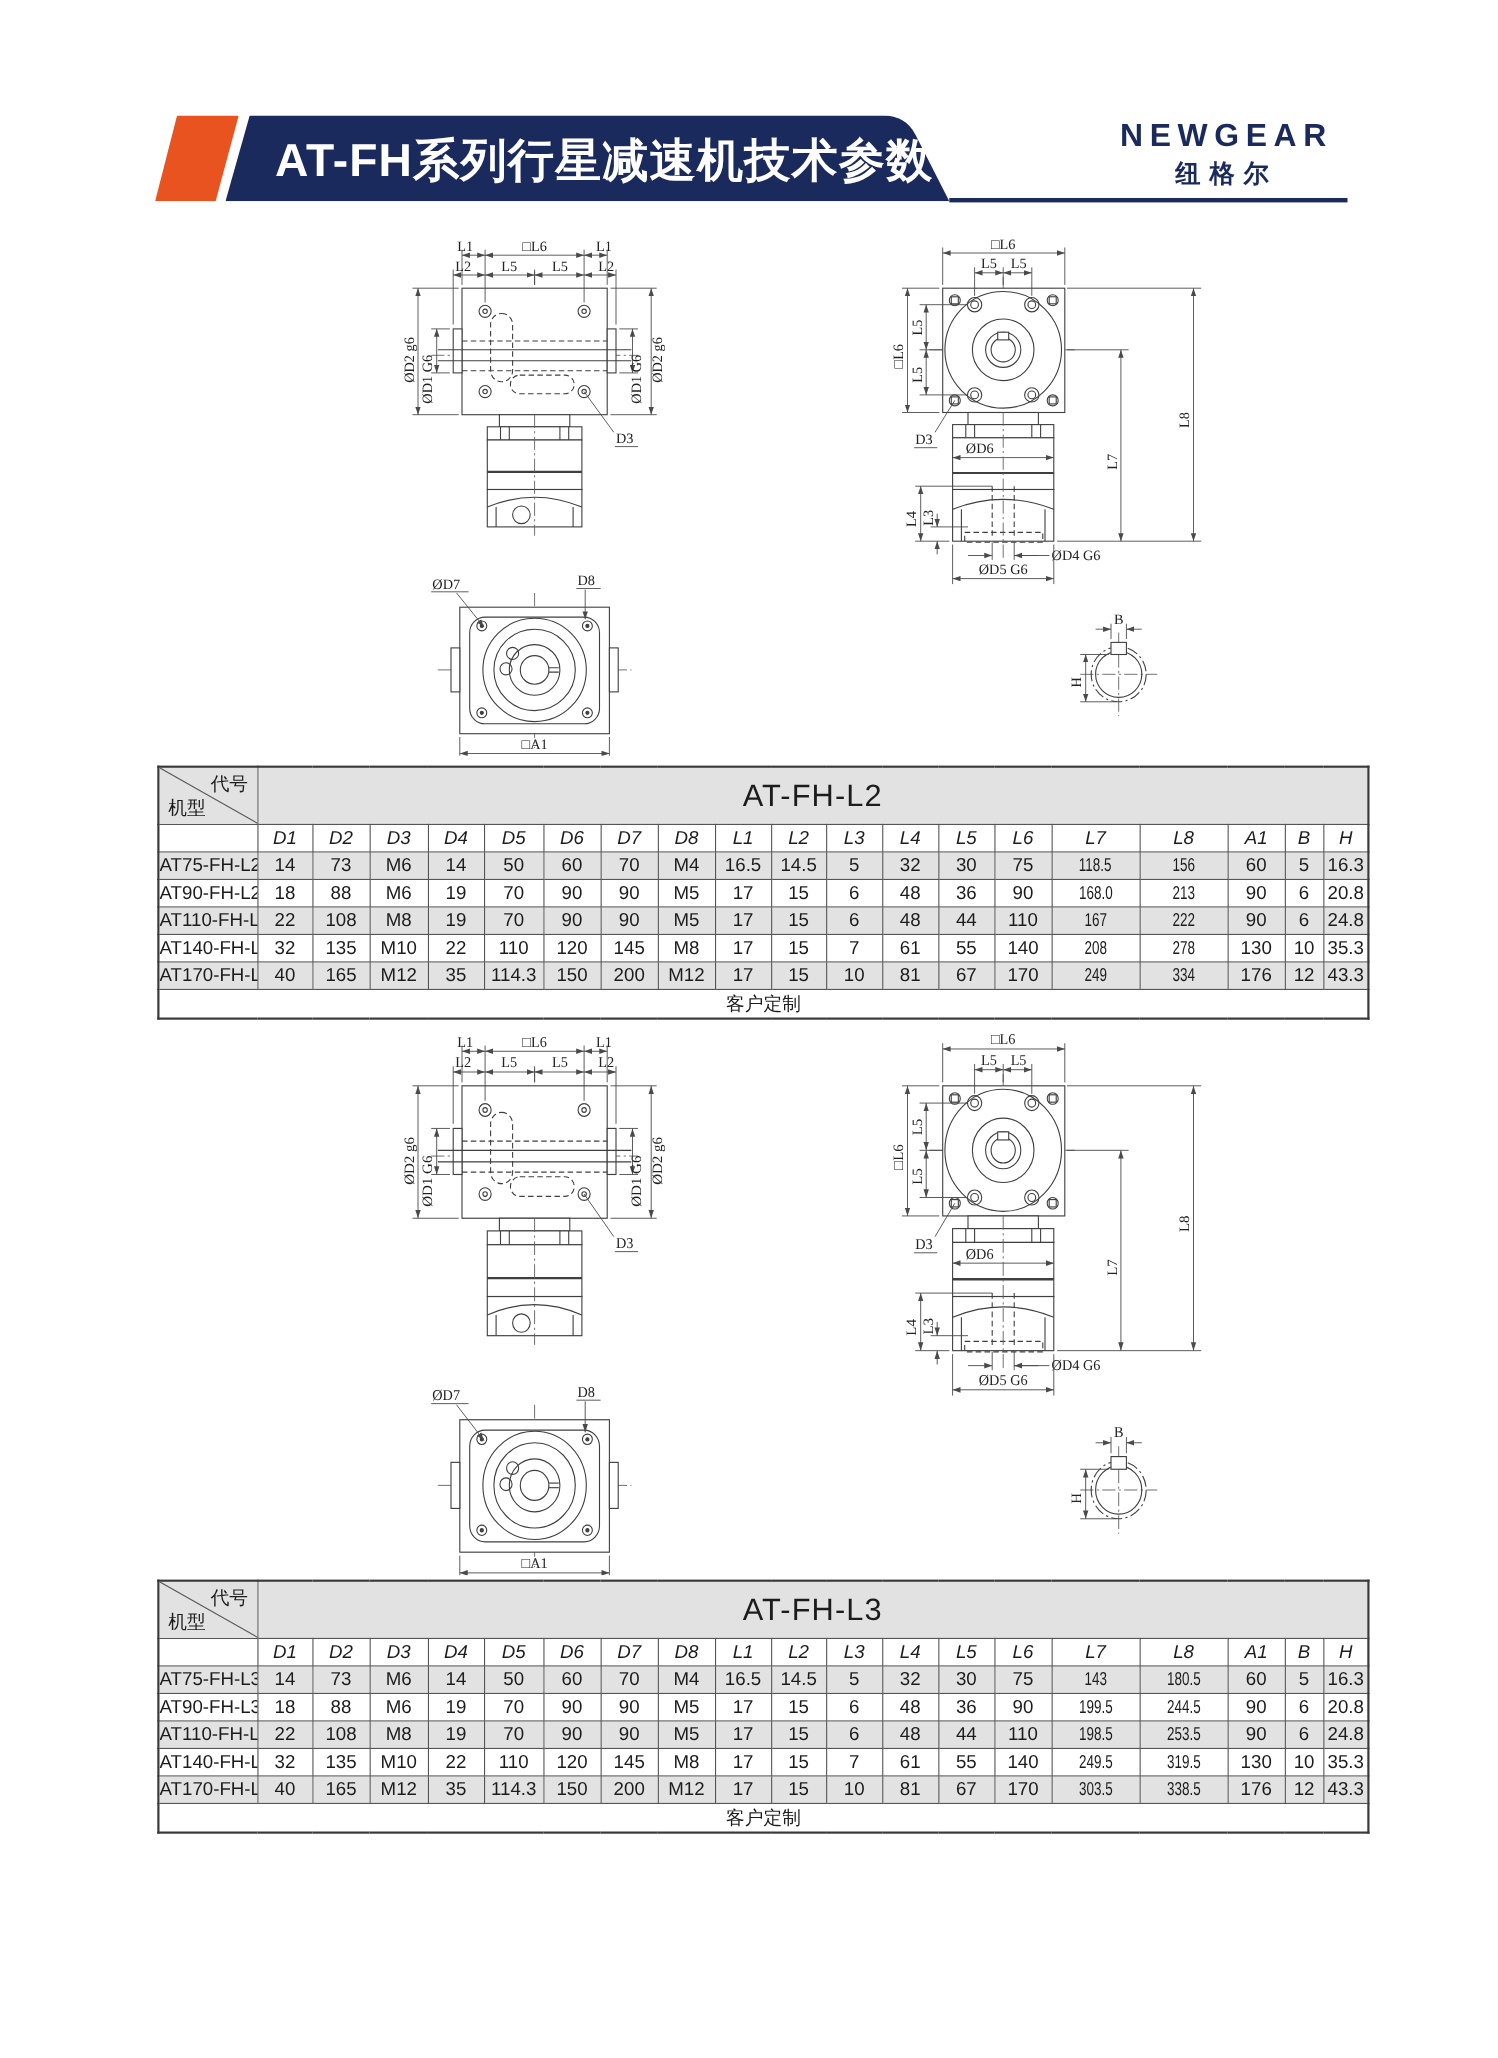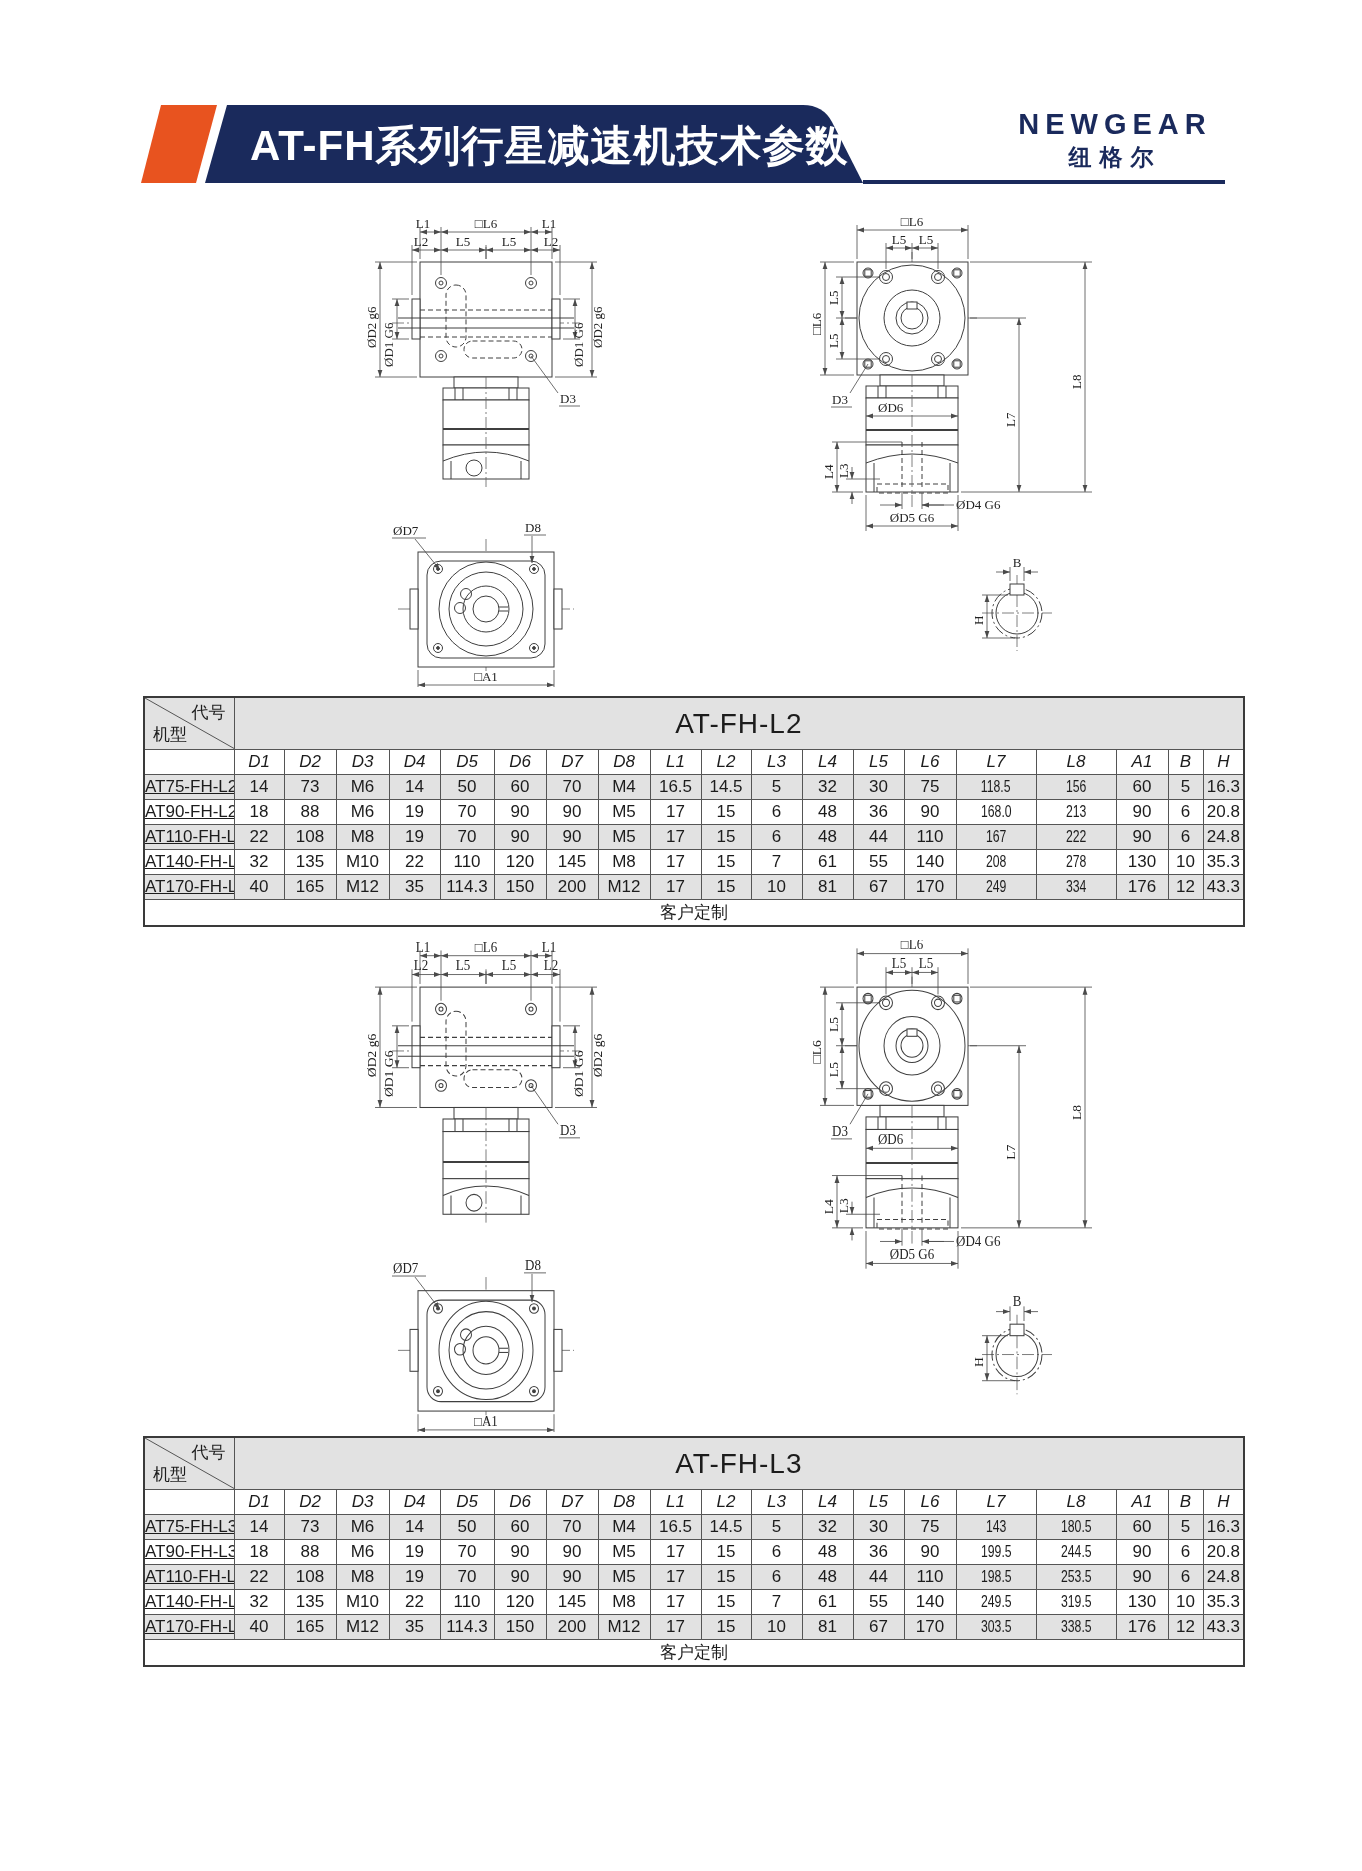--- a/index.html
+++ b/index.html
@@ -21,21 +21,21 @@
     padding:0;overflow:hidden;}
   .dtable .hdr td{height:51px;background:#e2e2e2;}
   .dtable .title{font-size:28px;letter-spacing:1px;}
   .corner{position:relative;}
   .corner .c-top{position:absolute;top:3px;right:8px;font-size:17px;}
   .corner .c-bot{position:absolute;bottom:3px;left:8px;font-size:17px;}
   .corner svg{position:absolute;left:0;top:0;}
   .dtable .cols td{height:24px;font-size:17px;background:#fff;font-style:italic;}
   .dtable tr.dr td{height:24px;font-size:17px;background:#fff;}
   .dtable tr.dr.even td{background:#e2e2e2;}
-  .dtable td.model{font-size:15px;white-space:nowrap;text-decoration:underline;}
+  .dtable td.model{font-size:15px;white-space:nowrap;}
   .dtable td.narrow span{display:inline-block;transform:scaleX(0.72);transform-origin:center;}
   .dtable .custom td{height:25px;font-size:17px;background:#fff;}
   
   .ln{stroke:#3f3f3f;fill:none;stroke-width:1;}
   .lnf{stroke:#3f3f3f;fill:#fff;stroke-width:1;}
   .thk{stroke-width:2;}
   .dsh{stroke-dasharray:5 3;}
   .cl{stroke:#606060;stroke-width:0.8;stroke-dasharray:12 3 2 3;}
   .dim{stroke:#4a4a4a;stroke-width:0.8;fill:none;}
   text.dt{font-family:"Liberation Serif","DejaVu Sans",serif;font-size:13px;fill:#222;}

